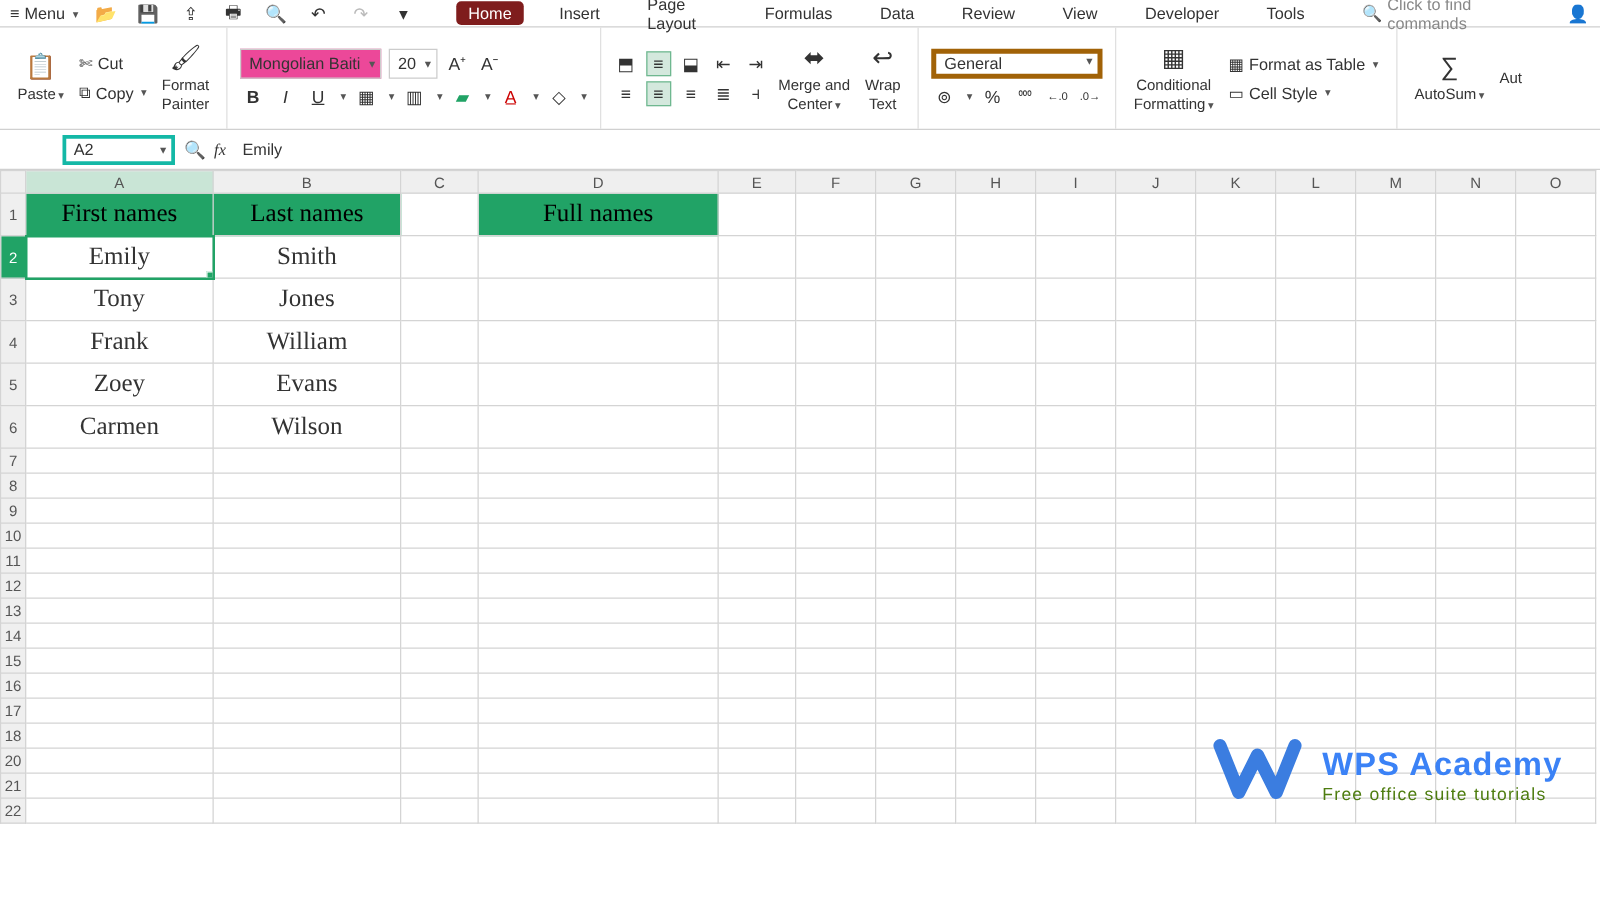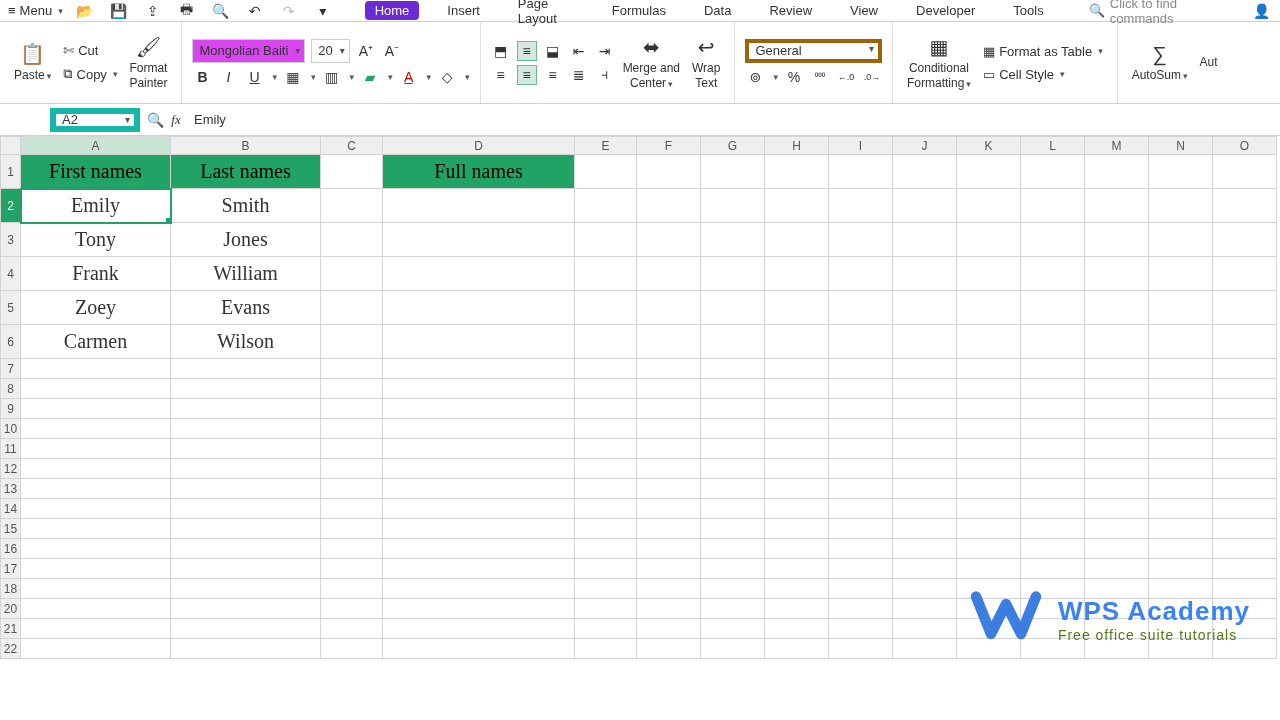--- a/index.html
+++ b/index.html
@@ -4,43 +4,43 @@
 <style>
   * { box-sizing: border-box; margin: 0; padding: 0; font-family: -apple-system, BlinkMacSystemFont, "Segoe UI", Arial, sans-serif; }
   body { width: 1280px; height: 720px; overflow: hidden; background: #fff; color: #333; font-size: 13px; }
 
   
   .menubar { height: 22px; display: flex; align-items: center; gap: 12px; padding: 0 8px; border-bottom: 1px solid #d0d0d0; }
   .menu-btn { display: flex; align-items: center; gap: 4px; cursor: pointer; }
   .menu-icons { display: flex; align-items: center; gap: 14px; }
   .tabs { display: flex; align-items: center; gap: 18px; margin-left: 20px; }
   .tab { cursor: pointer; padding: 2px 10px; border-radius: 4px; }
-  .tab.active { background: #6d28d9; color: #fff; }
+  .tab.active { background: #7f1d1d; color: #fff; }
   .search-box { margin-left: 24px; display: flex; align-items: center; gap: 4px; color: #888; }
 
   
   .ribbon { height: 82px; display: flex; align-items: stretch; border-bottom: 1px solid #d0d0d0; }
   .rgroup { display: flex; align-items: center; padding: 4px 10px; border-right: 1px solid #e0e0e0; gap: 4px; }
   .vbtn { display: flex; flex-direction: column; align-items: center; justify-content: center; gap: 2px; padding: 2px 4px; cursor: pointer; font-size: 12px; text-align: center; line-height: 1.2; }
   .vbtn .ico { font-size: 20px; }
   .hbtn { display: flex; align-items: center; gap: 4px; cursor: pointer; font-size: 13px; padding: 2px 4px; }
   .stack { display: flex; flex-direction: column; gap: 4px; }
   .row { display: flex; align-items: center; gap: 6px; }
-  .font-sel { border: 1px solid #ccc; height: 24px; padding: 0 16px 0 6px; display: flex; align-items: center; min-width: 100px; background: #d946ef; position: relative; }
+  .font-sel { border: 1px solid #ccc; height: 24px; padding: 0 16px 0 6px; display: flex; align-items: center; min-width: 100px; background: #ec4899; position: relative; }
   .font-sel::after, .num-sel::after { content: "▾"; position: absolute; right: 4px; font-size: 10px; color: #555; }
   .size-sel { border: 1px solid #ccc; height: 24px; padding: 0 16px 0 6px; display: flex; align-items: center; min-width: 36px; background: #fff; position: relative; }
   .size-sel::after { content: "▾"; position: absolute; right: 4px; font-size: 10px; color: #555; }
   .ico-sm { width: 20px; height: 20px; display: inline-flex; align-items: center; justify-content: center; cursor: pointer; font-size: 14px; }
   .ico-sm.sel { background: #d4e8dd; border: 1px solid #6fb890; }
   .num-sel { border: 4px solid #a16207; height: 24px; padding: 0 16px 0 6px; display: flex; min-width: 120px; background: #fff; position: relative; }
   .caret { font-size: 9px; color: #555; margin-left: 2px; }
 
   
   .fbar { height: 32px; display: flex; align-items: center; border-bottom: 1px solid #d0d0d0; }
-  .namebox { width: 90px; border: 6px solid #14b8a6; height: 24px; margin: 0 6px 0 50px; display: flex; align-items: center; padding: 0 6px; position: relative; }
+  .namebox { width: 90px; border: 3px solid #14b8a6; height: 24px; margin: 0 6px 0 50px; display: flex; align-items: center; padding: 0 6px; position: relative; }
   .namebox::after { content: "▾"; position: absolute; right: 4px; font-size: 10px; color: #555; }
   .fx { width: 20px; text-align: center; font-style: italic; font-family: serif; }
   .fval { flex: 1; padding: 0 8px; }
 
   
   .grid-wrap { position: relative; }
   table.grid { border-collapse: collapse; table-layout: fixed; }
   .grid th, .grid td { border: 1px solid #d4d4d4; }
   .colhdr th { background: #efefef; font-weight: normal; font-size: 12px; height: 18px; color: #555; }
   .rowhdr { background: #efefef; font-weight: normal; font-size: 12px; width: 20px; text-align: center; color: #555; }

